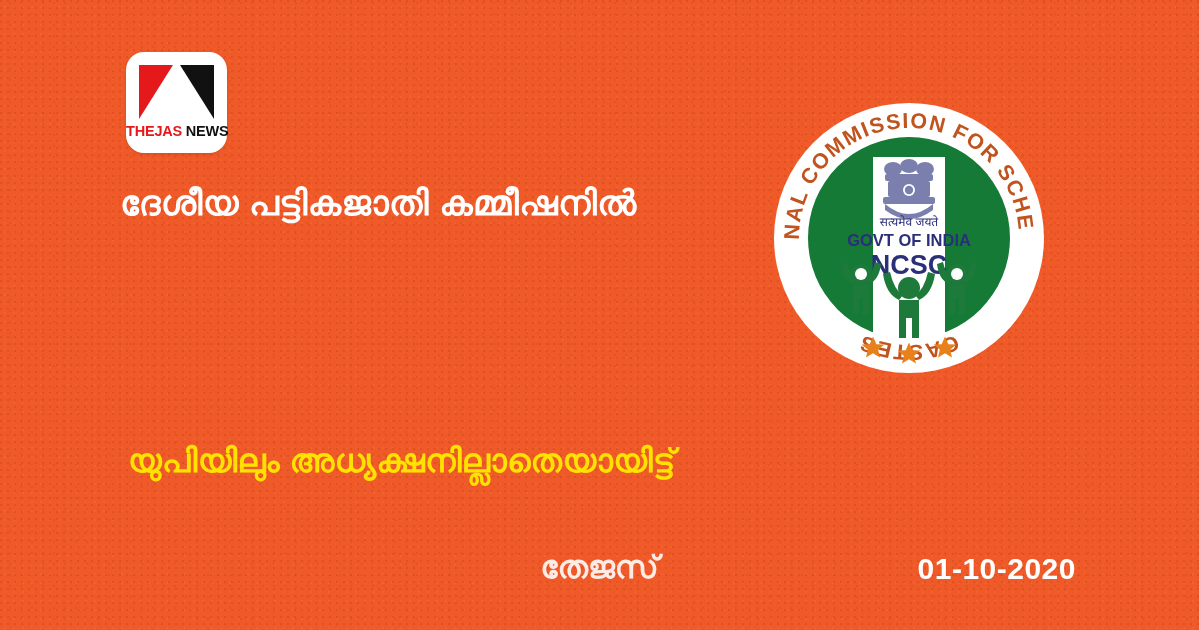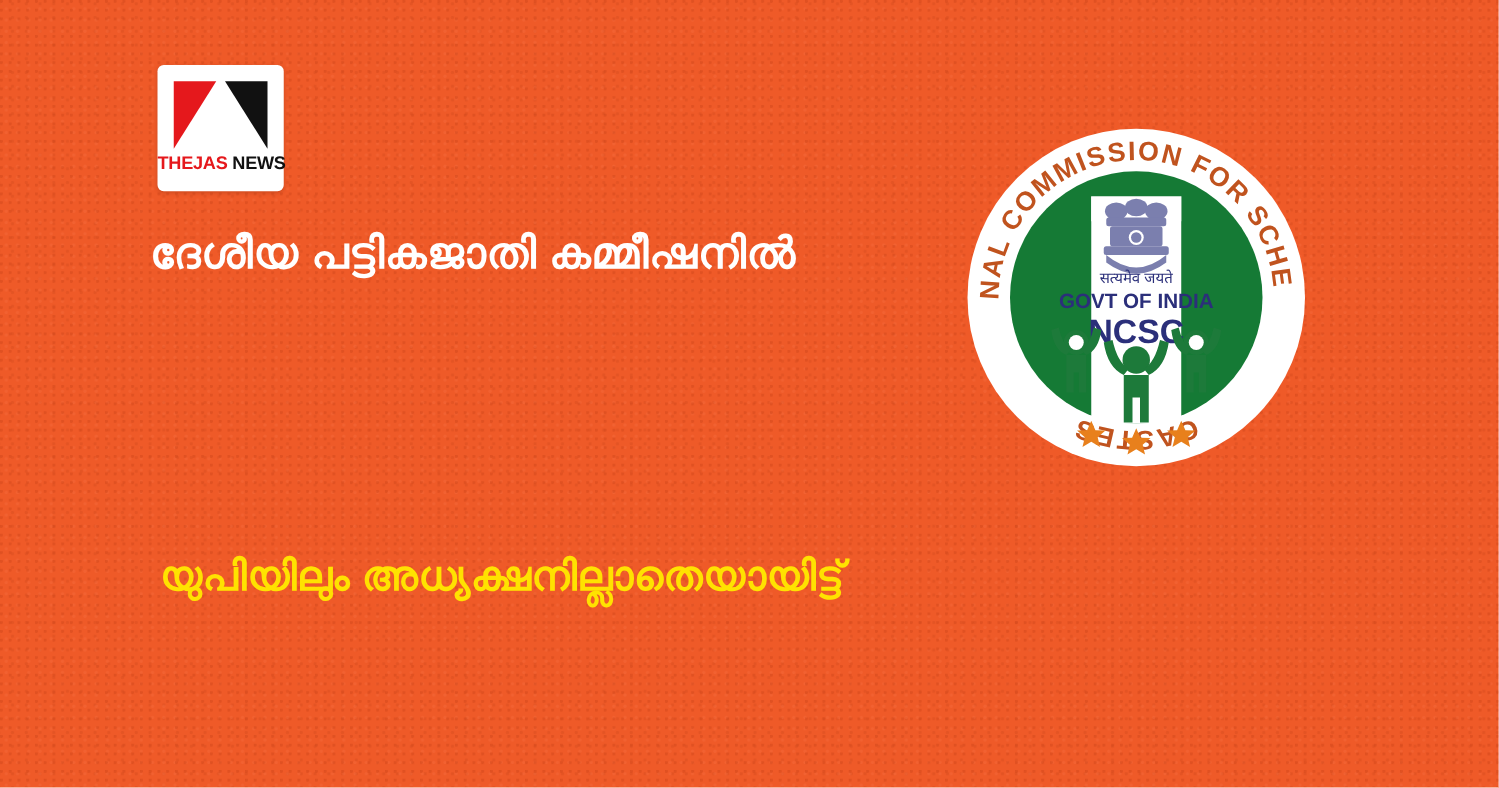--- a/index.html
+++ b/index.html
@@ -30,21 +30,21 @@
   }
 
   
   #logo-box {
     position: absolute;
     left: 126px;
     top: 52px;
     width: 101px;
     height: 101px;
     background: #ffffff;
-    border-radius: 5px;
+    border-radius: 18px;
     box-shadow: 0 1px 3px rgba(120,35,10,.25);
   }
   #logo-marks {
     position: absolute;
     left: 11px;
     top: 13px;
     width: 79px;
     height: 54px;
   }
   .logo-tri {
@@ -233,14 +233,16 @@
   </div>
 
   <div id="headline-block">
     <div class="mal" id="kicker-line">ദേശീയ പട്ടികജാതി കമ്മീഷനിൽ</div>
   </div>
 
   <div id="subhead-block">
     <div class="mal subhead-line">യുപിയിലും അധ്യക്ഷനില്ലാതെയായിട്ട്</div>
   </div>
 
+  <div id="watermark">തേജസ്</div>
+  <div id="date-stamp">01-10-2020</div>
 
 </div>
 
 </body></html>

